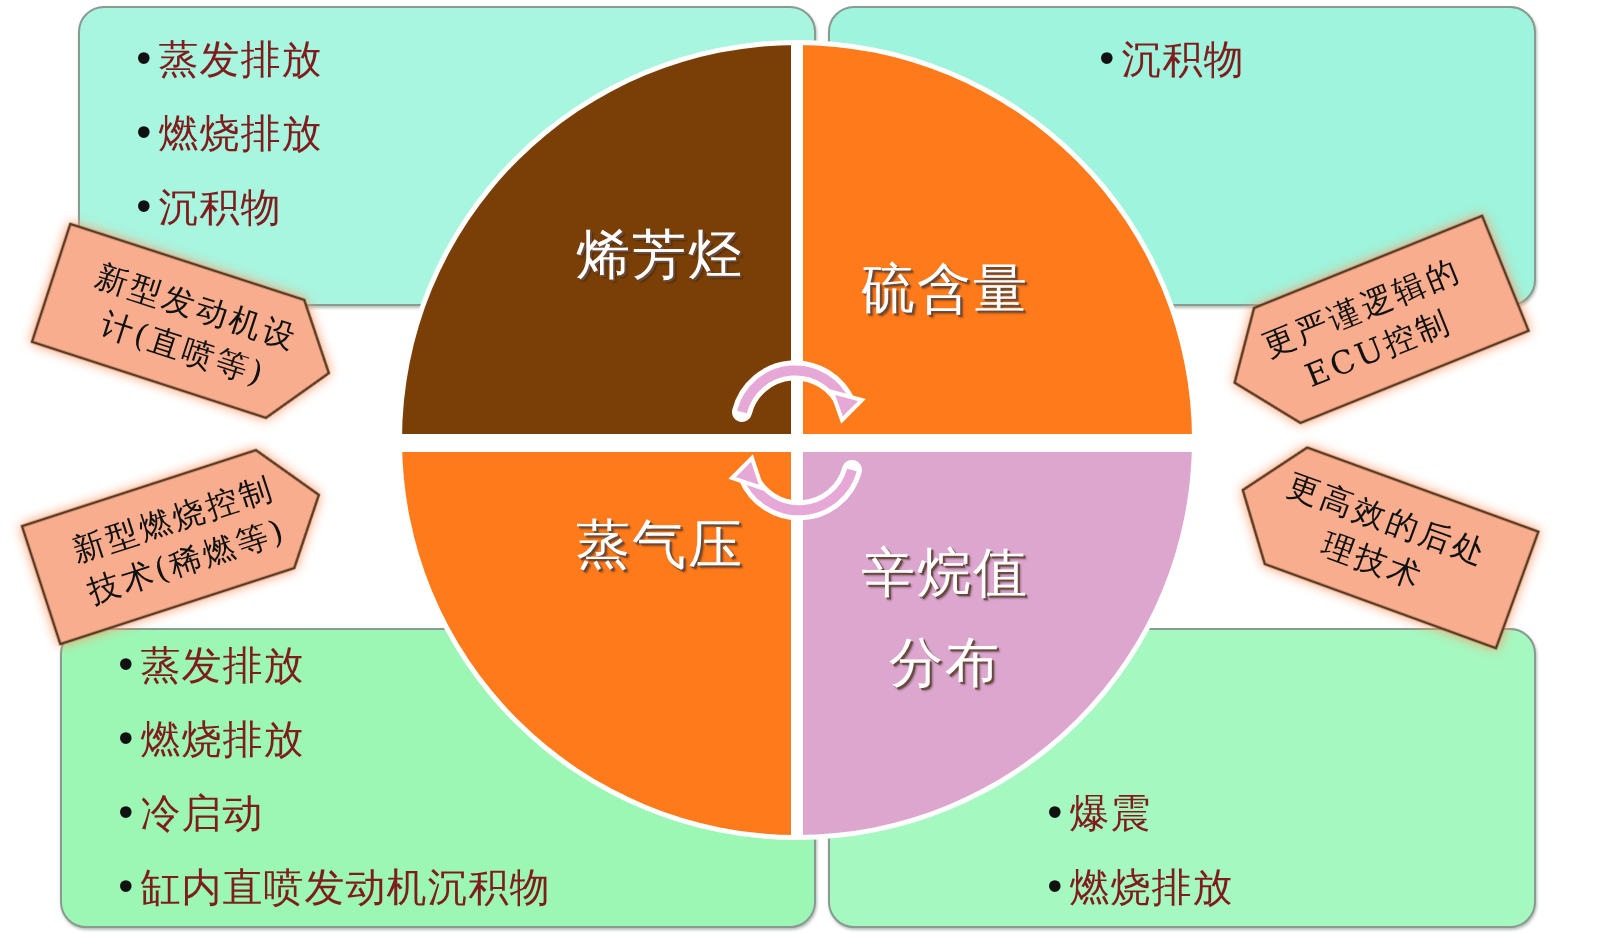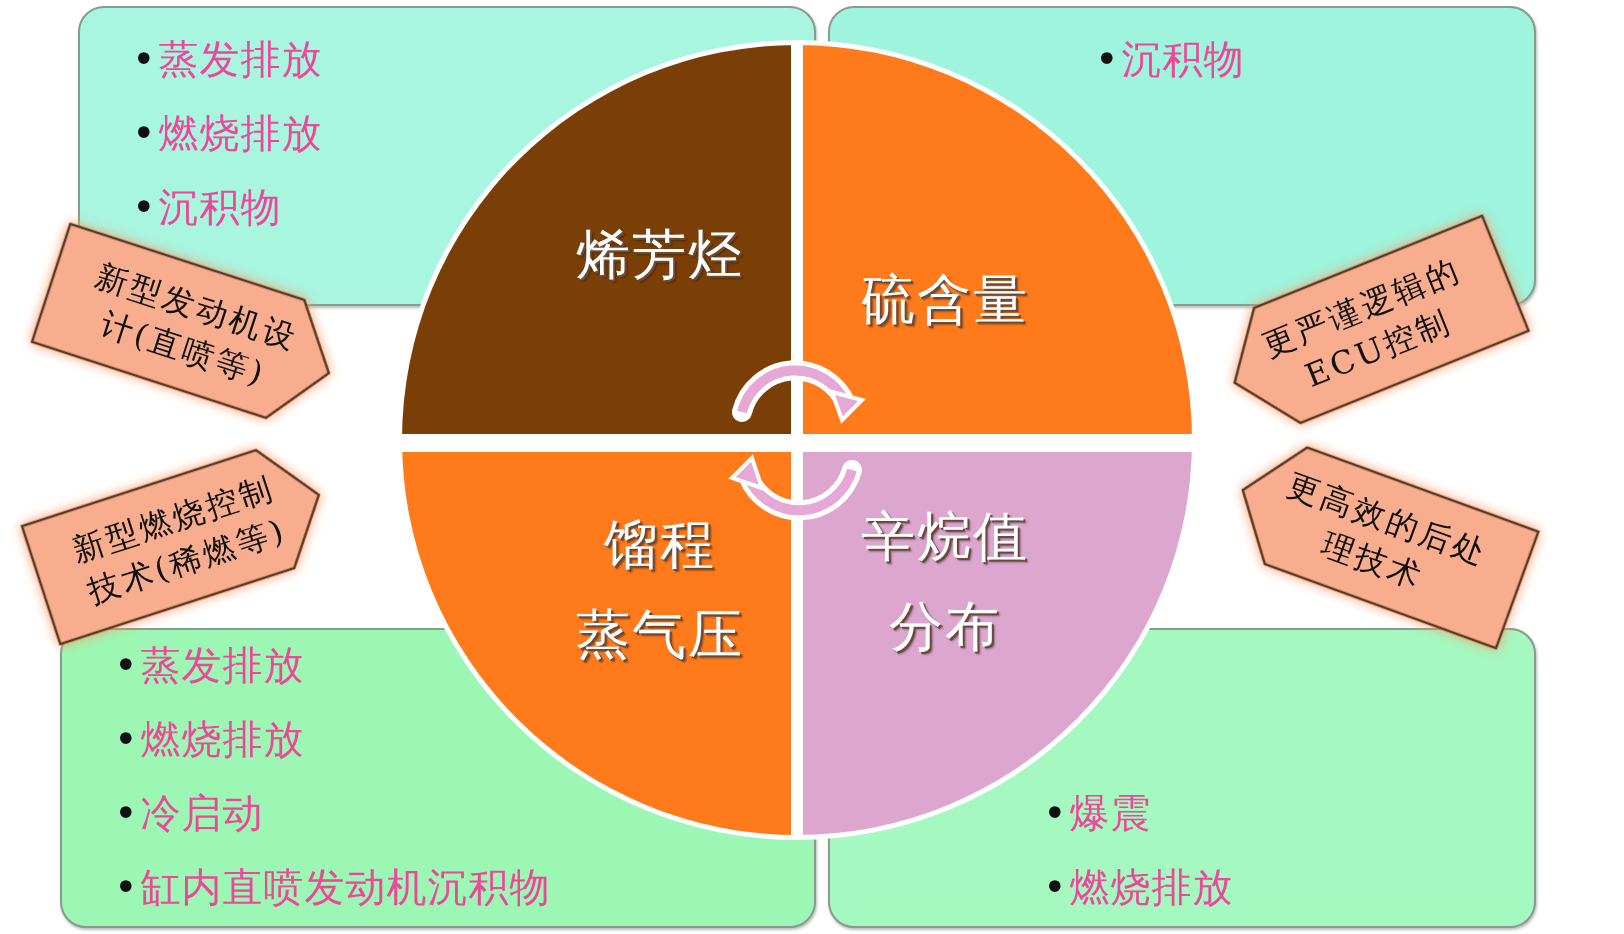--- a/index.html
+++ b/index.html
@@ -15,42 +15,42 @@
       box-sizing: border-box;
       box-shadow: 1px 2px 3px rgba(90,110,100,0.45);
     }
     .panel-tl { left: 78px;  top: 6px;   width: 738px; height: 300px; background: #a8f5e0; }
     .panel-tr { left: 828px; top: 6px;   width: 708px; height: 300px; background: #9ef4dc; }
     .panel-bl { left: 60px;  top: 628px; width: 756px; height: 300px; background: #9cf7b4; }
     .panel-br { left: 828px; top: 628px; width: 708px; height: 300px; background: #a5f8c0; }
 
     .bullet-list { position: absolute; margin: 0; padding: 0; list-style: none; }
     .bullet-list li {
-      font-size: 40px; line-height: 74px; color: #ec4899; white-space: nowrap;
+      font-size: 40px; line-height: 74px; color: #7f1d1d; white-space: nowrap;
       letter-spacing: 1px;
     }
     .bullet-list li::before { content: "•"; color: #111; margin-right: 2px; }
     .list-tl { left: 132px; top: 22px; }
     .list-tr { left: 1095px; top: 22px; }
     .list-bl { left: 114px; top: 628px; }
     .list-br { left: 1043px; top: 776px; }
 
     .wheel { position: absolute; left: 0; top: 0; width: 1624px; height: 934px; pointer-events: none; }
     .wheel svg { width: 100%; height: 100%; }
     .wheel .quad { pointer-events: auto; cursor: pointer; }
 
     .quad-label {
       position: absolute; color: #ffffff; font-size: 54px; line-height: 90px;
       text-align: center; white-space: nowrap; letter-spacing: 2px;
       text-shadow: 2px 2px 0 #6b4a3a, 3px 3px 2px rgba(0,0,0,0.35);
     }
     .ql-tl { left: 565px; top: 210px; width: 190px; }
-    .ql-tr { left: 845px; top: 255px; width: 200px; }
+    .ql-tr { left: 845px; top: 244px; width: 200px; }
     .ql-bl { left: 560px; top: 500px; width: 200px; }
-    .ql-br { left: 845px; top: 492px; width: 200px; }
+    .ql-br { left: 845px; top: 528px; width: 200px; }
 
     .callout {
       position: absolute; width: 300px; height: 140px;
       transform-origin: center center;
     }
     .callout svg { position: absolute; left: 0; top: 0; width: 100%; height: 100%; overflow: visible; }
     .callout-text {
       position: absolute; left: 0; top: 0; width: 100%; height: 100%;
       display: flex; flex-direction: column; align-items: center; justify-content: center;
       font-size: 32px; line-height: 44px; color: #111; letter-spacing: 3px;
@@ -114,21 +114,20 @@
   </svg>
 </div>
 
 <div class="quad-label ql-tl">
   <div>烯芳烃</div>
 </div>
 <div class="quad-label ql-tr">
   <div>硫含量</div>
 </div>
 <div class="quad-label ql-bl">
-  <div>馏程</div>
   <div>蒸气压</div>
 </div>
 <div class="quad-label ql-br">
   <div>辛烷值</div>
   <div>分布</div>
 </div>
 
 <div class="callout co-1">
   <svg viewBox="0 0 300 140">
     <polygon points="4,8 250,8 296,70 250,132 4,132" fill="#f8ad8e" stroke="#5a3a20" stroke-width="2.5" style="filter: drop-shadow(0 0 6px #ff9a6a);"></polygon>

